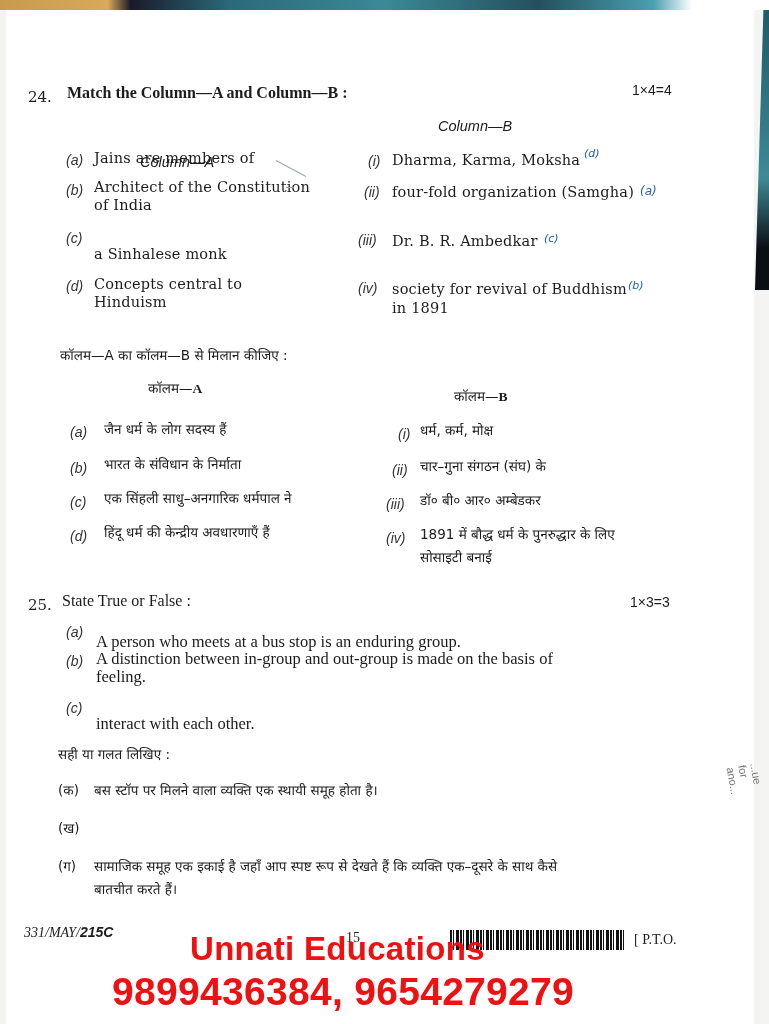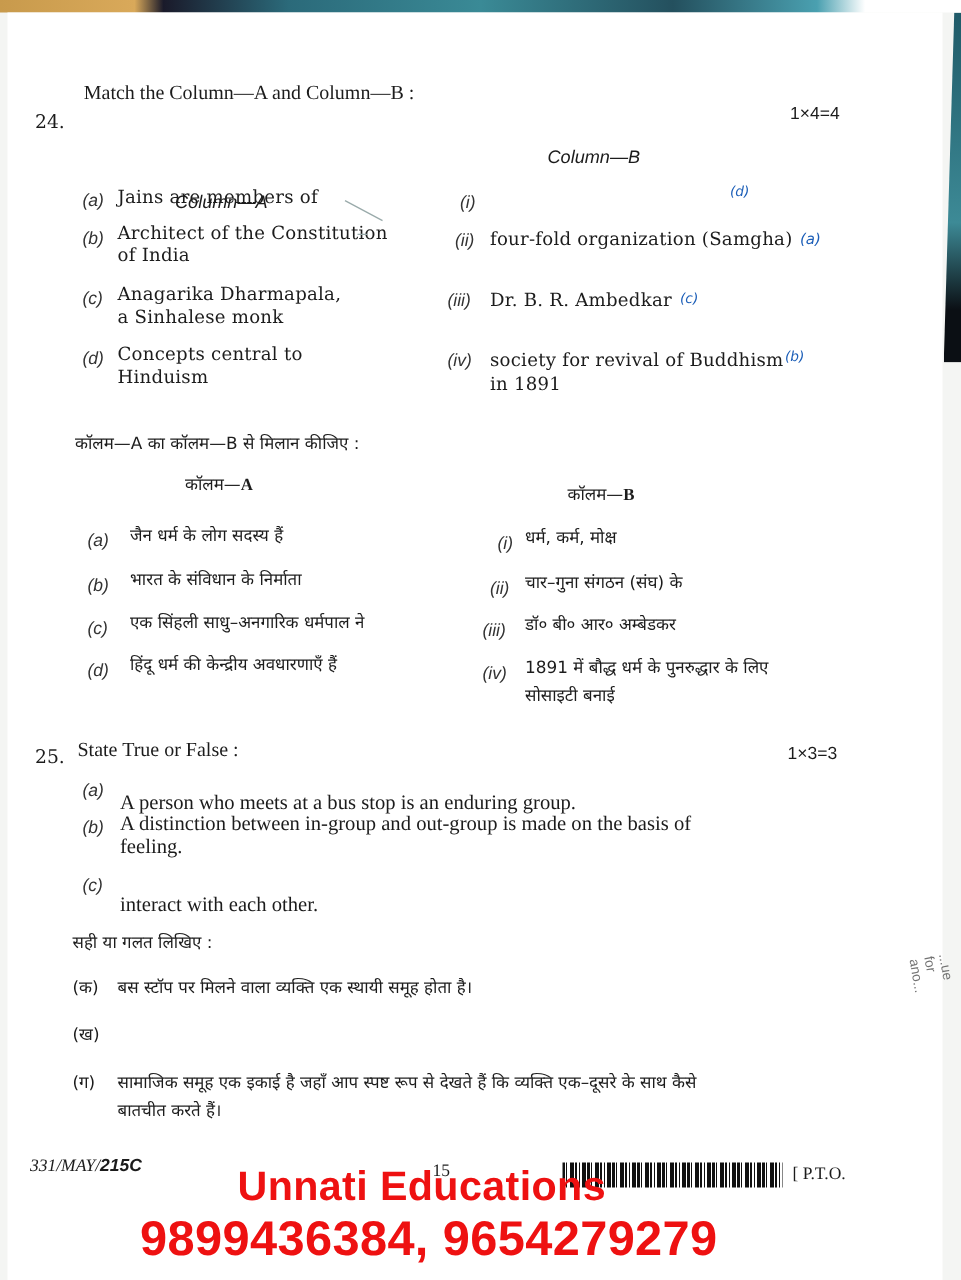--- a/index.html
+++ b/index.html
@@ -52,45 +52,45 @@
 </style>
 </head>
 <body>
 
 <div class="top-strip"></div>
 <div class="right-edge"></div>
 
 <div class="page">
 
   <span class="abs qnum" style="left:22px; top:78px;">24.</span>
-  <span class="abs qtext" style="left:61px; top:56px;">Match the Column—A and Column—B :</span>
+  <span class="abs qtext" style="left:61px; top:74px;font-weight:bold;">Match the Column—A and Column—B :</span>
   <span class="abs marks" style="left:626px; top:72px;">1×4=4</span>
 
   <span class="abs colhead" style="left:134px; top:100px;margin-top:44px;">Column—A</span>
   <span class="abs colhead" style="left:432px; top:108px;">Column—B</span>
 
   <span class="abs lbl" style="left:60px; top:142px;">(a)</span>
   <span class="abs item" style="left:88px; top:139px;">Jains are members of</span>
 
   <span class="abs lbl" style="left:60px; top:172px;">(b)</span>
   <span class="abs item" style="left:88px; top:168px;">Architect of the Constitution</span>
   <span class="abs item" style="left:88px; top:186px;">of India</span>
 
   <span class="abs lbl" style="left:60px; top:220px;">(c)</span>
-  <span class="abs item" style="left:88px; top:217px;">Anagarika Dharmapala,</span>
   <span class="abs item" style="left:88px; top:235px;">a Sinhalese monk</span>
 
   <span class="abs lbl" style="left:60px; top:268px;">(d)</span>
   <span class="abs item" style="left:88px; top:265px;">Concepts central to</span>
   <span class="abs item" style="left:88px; top:283px;">Hinduism</span>
 
   <div class="pencil-mark" style="left:270px; top:150px; width:34px; transform:rotate(28deg);"></div>
   <div class="pencil-mark" style="left:280px; top:177px; width:8px;"></div>
 
   <span class="abs lbl" style="left:362px; top:143px;">(i)</span>
+  <span class="abs item" style="left:386px; top:141px;">Dharma, Karma, Moksha</span>
   <span class="abs ink" style="left:578px; top:137px;">(d)</span>
 
   <span class="abs lbl" style="left:358px; top:174px;">(ii)</span>
   <span class="abs item" style="left:386px; top:173px;">four-fold organization (Samgha)</span>
   <span class="abs ink" style="left:634px; top:174px; font-size:12px;">(a)</span>
 
   <span class="abs lbl" style="left:352px; top:222px;">(iii)</span>
   <span class="abs item" style="left:386px; top:222px;">Dr. B. R. Ambedkar</span>
   <span class="abs ink" style="left:538px; top:222px;">(c)</span>
 

